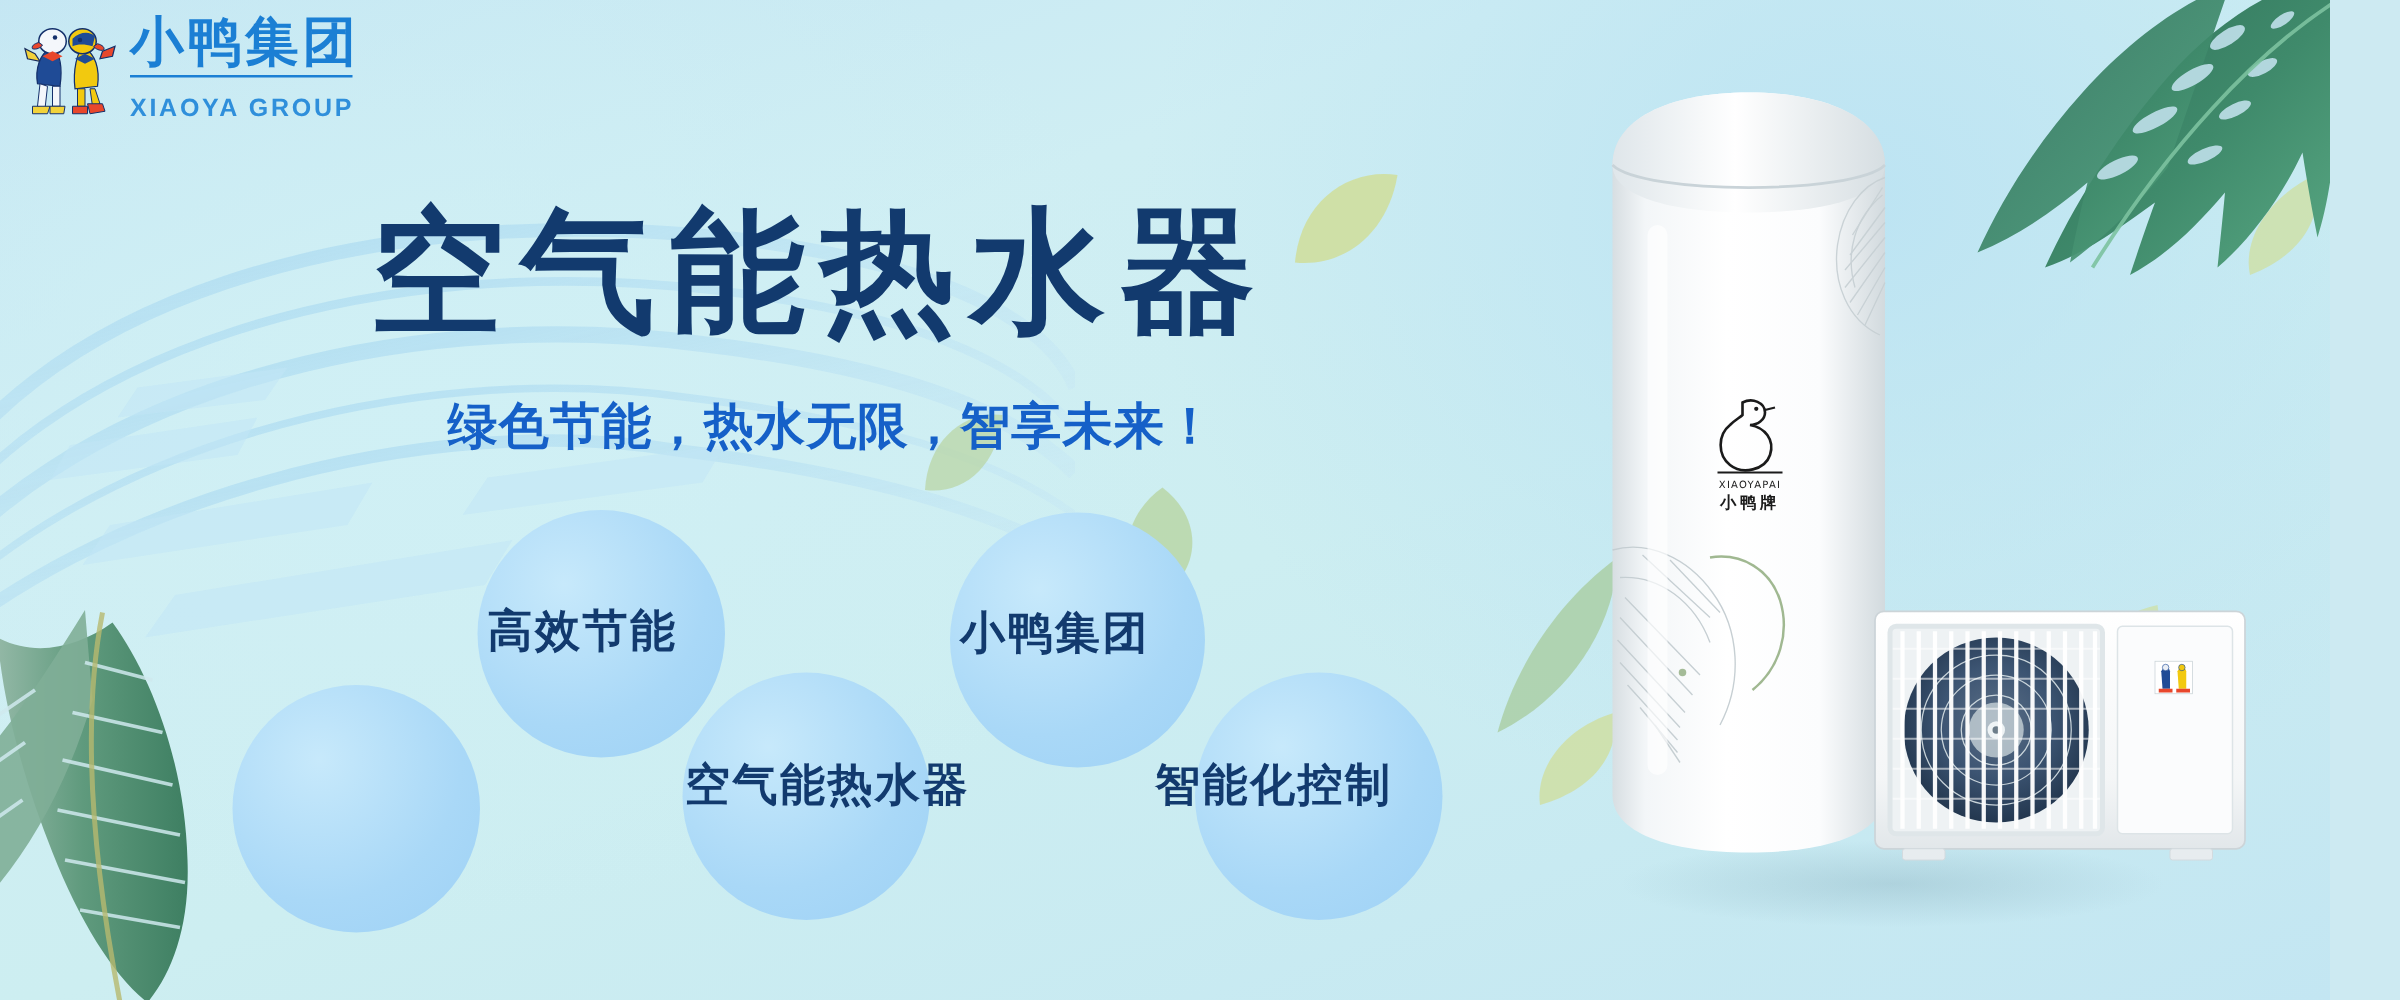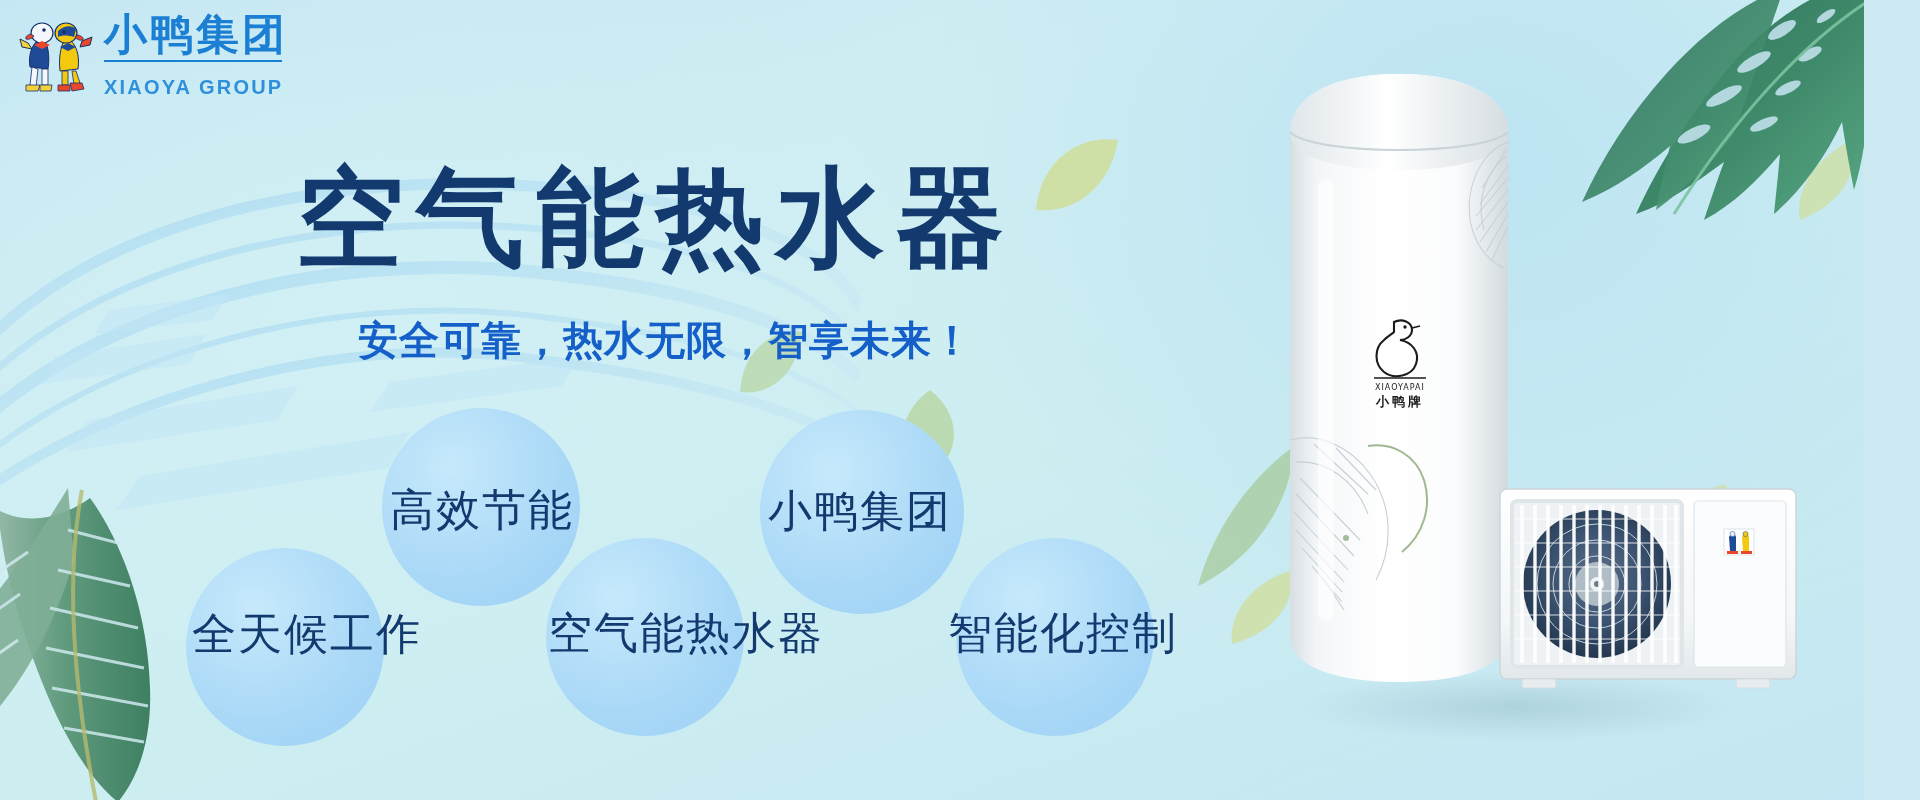--- a/index.html
+++ b/index.html
@@ -61,38 +61,38 @@
   }
 
   
   .bubble {
     position:absolute; border-radius:50%;
     display:flex; align-items:center; justify-content:center;
     background:radial-gradient(circle at 35% 30%, #c7e9fb 0%, #a9d8f7 60%, #9ed1f5 100%);
   }
   .bubble-label {
     position:absolute; white-space:nowrap;
-    font-size:44px; font-weight:400; color:#123a6e; letter-spacing:2px;
+    font-size:36px; font-weight:700; color:#123a6e; letter-spacing:2px;
     font-family:"DejaVu Sans","Liberation Sans",sans-serif;
   }
 
   #bubble-0 { left:382px; top:408px; width:198px; height:198px; }
   #label-0  { left:390px; top:481px; }
 
   #bubble-1 { left:186px; top:548px; width:198px; height:198px; }
   #label-1  { left:192px; top:605px; }
 
   #bubble-2 { left:546px; top:538px; width:198px; height:198px; }
   #label-2  { left:548px; top:604px; }
 
   #bubble-3 { left:760px; top:410px; width:204px; height:204px; }
   #label-3  { left:768px; top:482px; }
 
   #bubble-4 { left:956px; top:538px; width:198px; height:198px; }
-  #label-4  { left:948px; top:604px; }
+  #label-4  { left:924px; top:604px; }
 
   
   #product-group { position:absolute; right:70px; bottom:40px; width:560px; height:700px; }
 
   #product-shadow {
     position:absolute; left:60px; bottom:18px; width:440px; height:70px;
     background:radial-gradient(ellipse at 50% 50%, rgba(120,160,175,.30) 0%, rgba(120,160,175,0) 70%);
     border-radius:50%;
   }
 
@@ -275,28 +275,27 @@
     </div>
     <div id="logo-wordmark">
       <div id="logo-cn">小鸭集团</div>
       <div id="logo-rule"></div>
       <div id="logo-en">XIAOYA GROUP</div>
     </div>
   </div>
 
   <div id="headline-block">
     <div id="main-title">空气能热水器</div>
-    <div id="sub-title">安全可靠，热水无限，智享未来！</div>
+    <div id="sub-title">绿色节能，热水无限，智享未来！</div>
   </div>
 
   <div class="bubble" id="bubble-0"></div>
   <div class="bubble-label" id="label-0">高效节能</div>
 
   <div class="bubble" id="bubble-1"></div>
-  <div class="bubble-label" id="label-1">全天候工作</div>
 
   <div class="bubble" id="bubble-2"></div>
   <div class="bubble-label" id="label-2">空气能热水器</div>
 
   <div class="bubble" id="bubble-3"></div>
   <div class="bubble-label" id="label-3">小鸭集团</div>
 
   <div class="bubble" id="bubble-4"></div>
   <div class="bubble-label" id="label-4">智能化控制</div>
 

